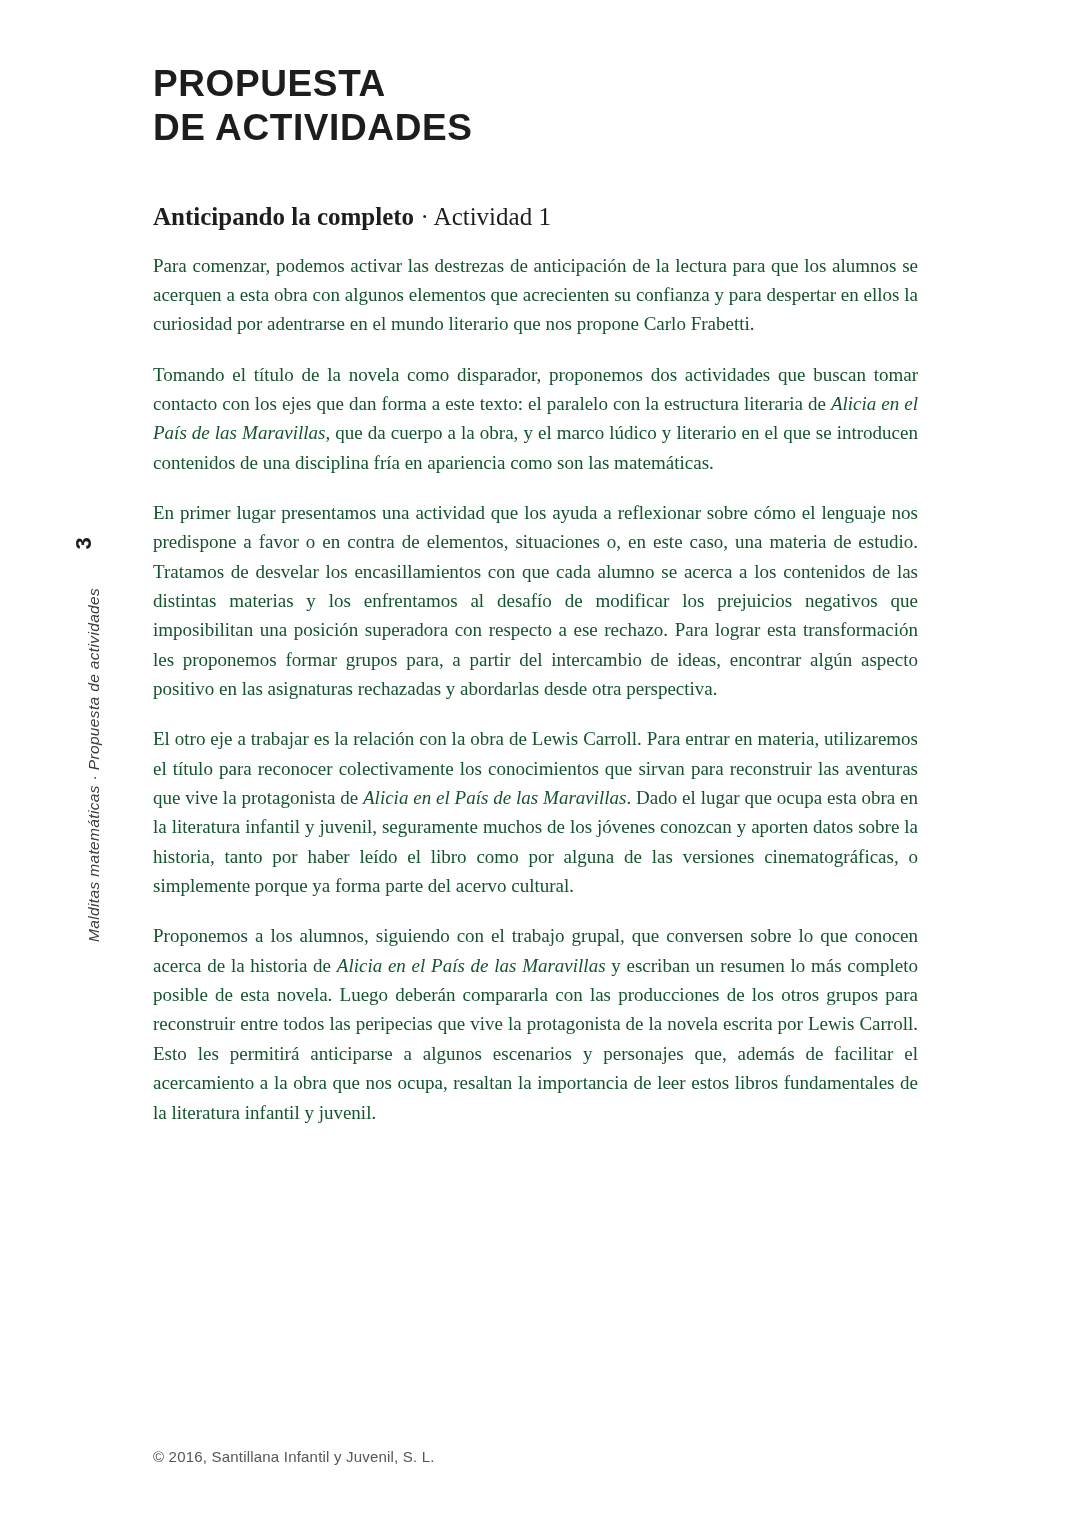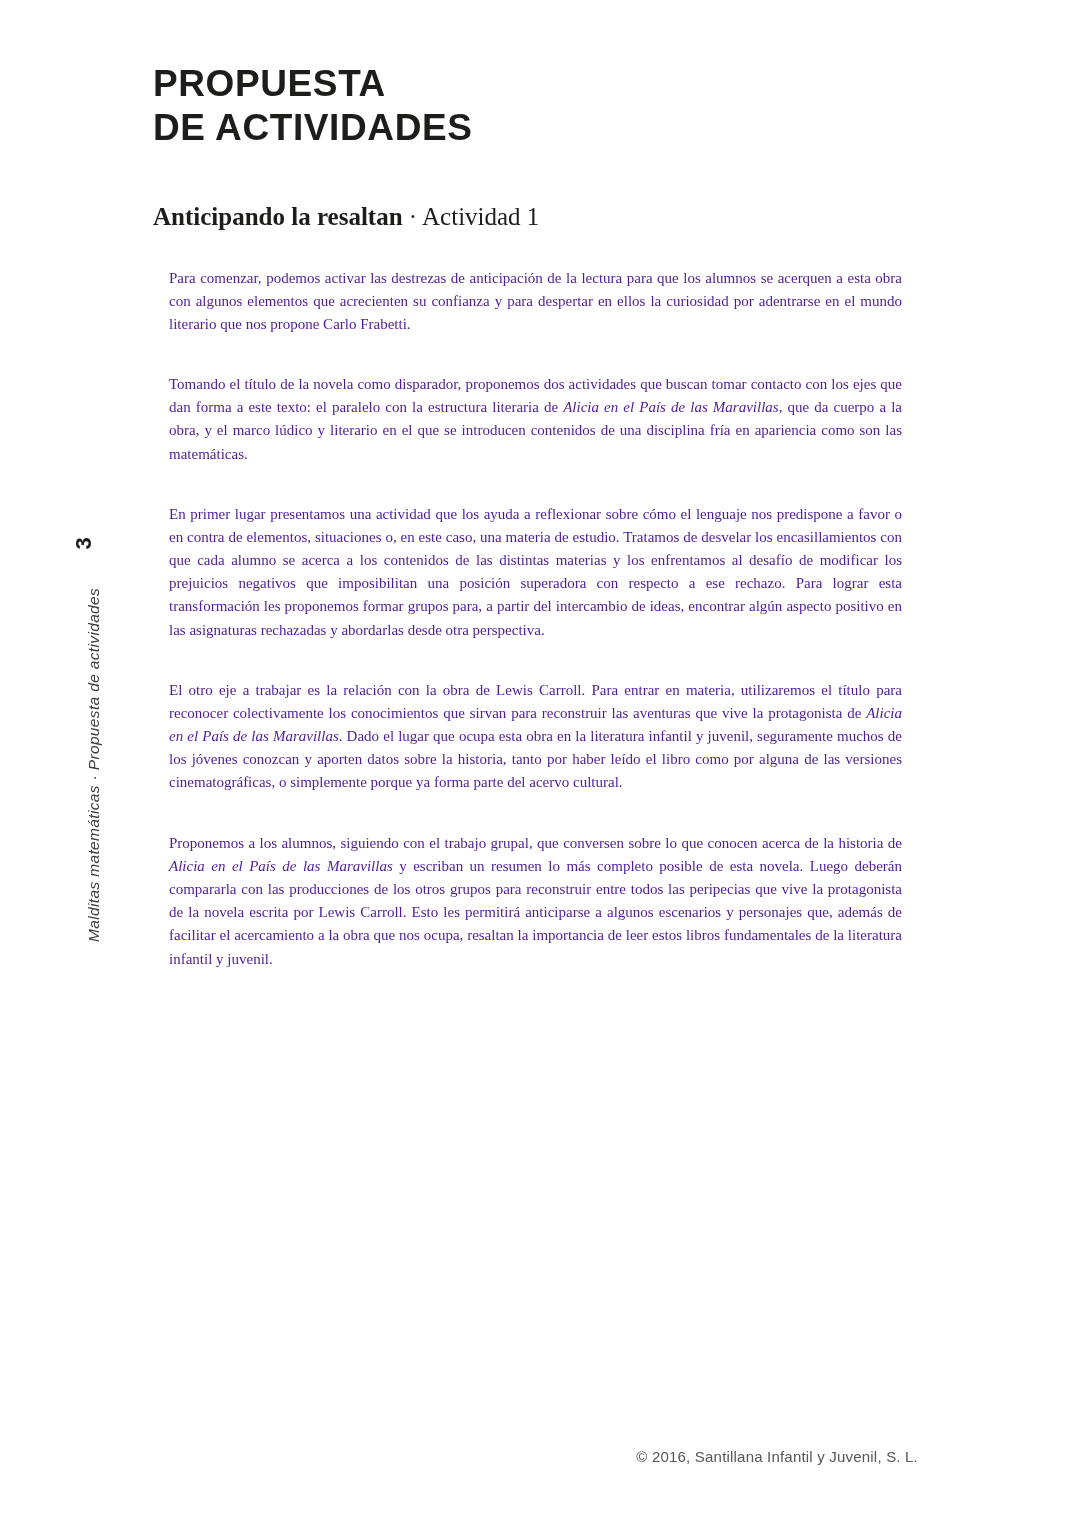--- a/index.html
+++ b/index.html
@@ -105,45 +105,45 @@
     font-weight: 400;
   }
   .activity-heading .strong {
     font-weight: 700;
   }
   .activity-heading .sep {
     font-weight: 400;
   }
 
   .body-text {
-    margin: 16px;
+    margin: 0;
     padding-top: 21px;
     font-family: "Liberation Serif", serif;
-    font-size: 15px;
+    font-size: 19px;
     line-height: 1.545;
-    color: #4c1d95;
+    color: #14532d;
     text-align: justify;
     text-justify: inter-word;
     hyphens: manual;
   }
   .body-text:first-of-type {
     padding-top: 18px;
   }
   .body-text i {
     font-style: italic;
     font-family: Liberation Serif, serif;
   }
 
   
   .footer {
     position: absolute;
     left: 153px;
     top: 1448px;
     width: 765px;
-    text-align: right;
+    text-align: left;
     font-family: "Liberation Sans", sans-serif;
     font-size: 15px;
     letter-spacing: 0.2px;
     color: #55555a;
   }
 </style>
 </head>
 <body>
 
 <div class="page">
@@ -155,21 +155,21 @@
 
   <div class="content">
 
     <h1 class="doc-title">
       <span class="line">PROPUESTA</span>
       <span class="line">DE ACTIVIDADES</span>
     </h1>
 
 
     <h3 class="activity-heading">
-      <span class="strong">Anticipando la resaltan</span><span class="sep"> · </span><span class="sep">Actividad 1</span>
+      <span class="strong">Anticipando la completo</span><span class="sep"> · </span><span class="sep">Actividad 1</span>
     </h3>
 
     <div id="paragraph-list">
         <p class="body-text"><span>Para comenzar, podemos activar las destrezas de anticipación de la lectura para que los alumnos se acerquen a esta obra con algunos elementos que acrecienten su confianza y para despertar en ellos la curiosidad por adentrarse en el mundo literario que nos propone Carlo Frabetti.</span></p>
         <p class="body-text"><span>Tomando el título de la novela como disparador, proponemos dos actividades que buscan tomar contacto con los ejes que dan forma a este texto: el paralelo con la estructura literaria de </span><i>Alicia en el País de las Maravillas,</i><span> que da cuerpo a la obra, y el marco lúdico y literario en el que se introducen contenidos de una disciplina fría en apariencia como son las matemáticas.</span></p>
         <p class="body-text"><span>En primer lugar presentamos una actividad que los ayuda a reflexionar sobre cómo el lenguaje nos predispone a favor o en contra de elementos, situaciones o, en este caso, una materia de estudio. Tratamos de desvelar los encasillamientos con que cada alumno se acerca a los contenidos de las distintas materias y los enfrentamos al desafío de modificar los prejuicios negativos que imposibilitan una posición superadora con respecto a ese rechazo. Para lograr esta transformación les proponemos formar grupos para, a partir del intercambio de ideas, encontrar algún aspecto positivo en las asignaturas rechazadas y abordarlas desde otra perspectiva.</span></p>
         <p class="body-text"><span>El otro eje a trabajar es la relación con la obra de Lewis Carroll. Para entrar en materia, utilizaremos el título para reconocer colectivamente los conocimientos que sirvan para reconstruir las aventuras que vive la protagonista de </span><i>Alicia en el País de las Maravillas</i><span>. Dado el lugar que ocupa esta obra en la literatura infantil y juvenil, seguramente muchos de los jóvenes conozcan y aporten datos sobre la historia, tanto por haber leído el libro como por alguna de las versiones cinematográficas, o simplemente porque ya forma parte del acervo cultural.</span></p>
         <p class="body-text"><span>Proponemos a los alumnos, siguiendo con el trabajo grupal, que conversen sobre lo que conocen acerca de la historia de </span><i>Alicia en el País de las Maravillas</i><span> y escriban un resumen lo más completo posible de esta novela. Luego deberán compararla con las producciones de los otros grupos para reconstruir entre todos las peripecias que vive la protagonista de la novela escrita por Lewis Carroll. Esto les permitirá anticiparse a algunos escenarios y personajes que, además de facilitar el acercamiento a la obra que nos ocupa, resaltan la importancia de leer estos libros fundamentales de la literatura infantil y juvenil.</span></p>
       </div>
 

